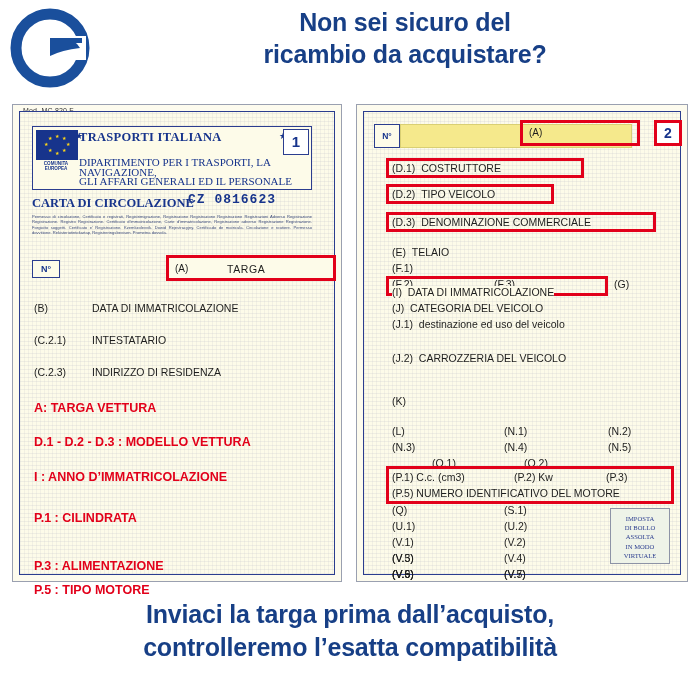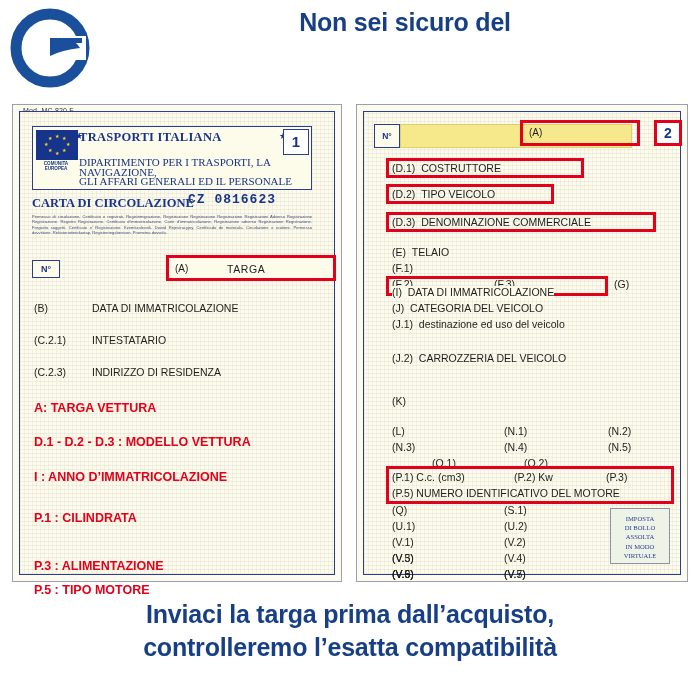--- a/index.html
+++ b/index.html
@@ -193,20 +193,21 @@
   <div class="logo">
     <svg width="80" height="80" viewBox="0 0 80 80">
       <circle cx="40" cy="40" r="34" fill="none" stroke="#1a4f9c" stroke-width="11"></circle>
       <rect x="40" y="28" width="36" height="24" fill="#ffffff"></rect>
       <path d="M40 34 q22 -8 30 6 q-18 2 -30 8 z" fill="#1a4f9c"></path>
       <rect x="40" y="30" width="32" height="5" fill="#1a4f9c"></rect>
     </svg>
   </div>
   <div class="headline">
     <div>Non sei sicuro del</div>
+    <div>ricambio da acquistare?</div>
   </div>
 </div>
 
 <div class="card" id="card-left">
   <div class="modcode">Mod. MC 820 F</div>
   <div class="inner">
     <div class="rep-head">
       <div class="eu-flag">
         <div class="box">
           <span style="left:18px;top:3px">★</span>

